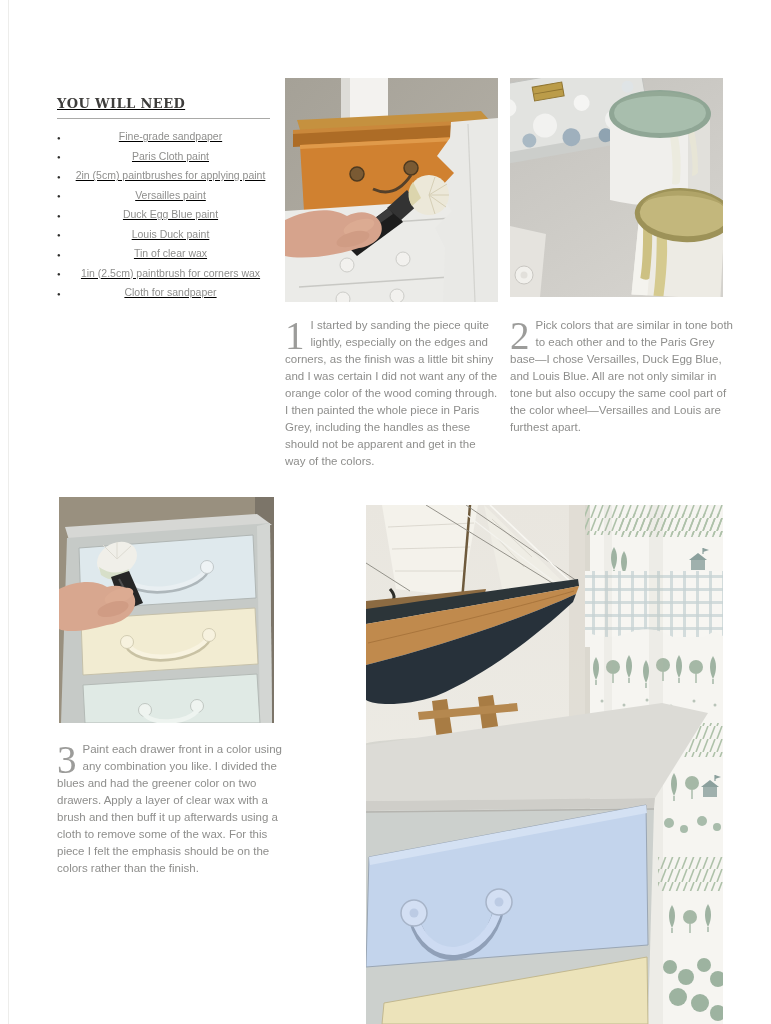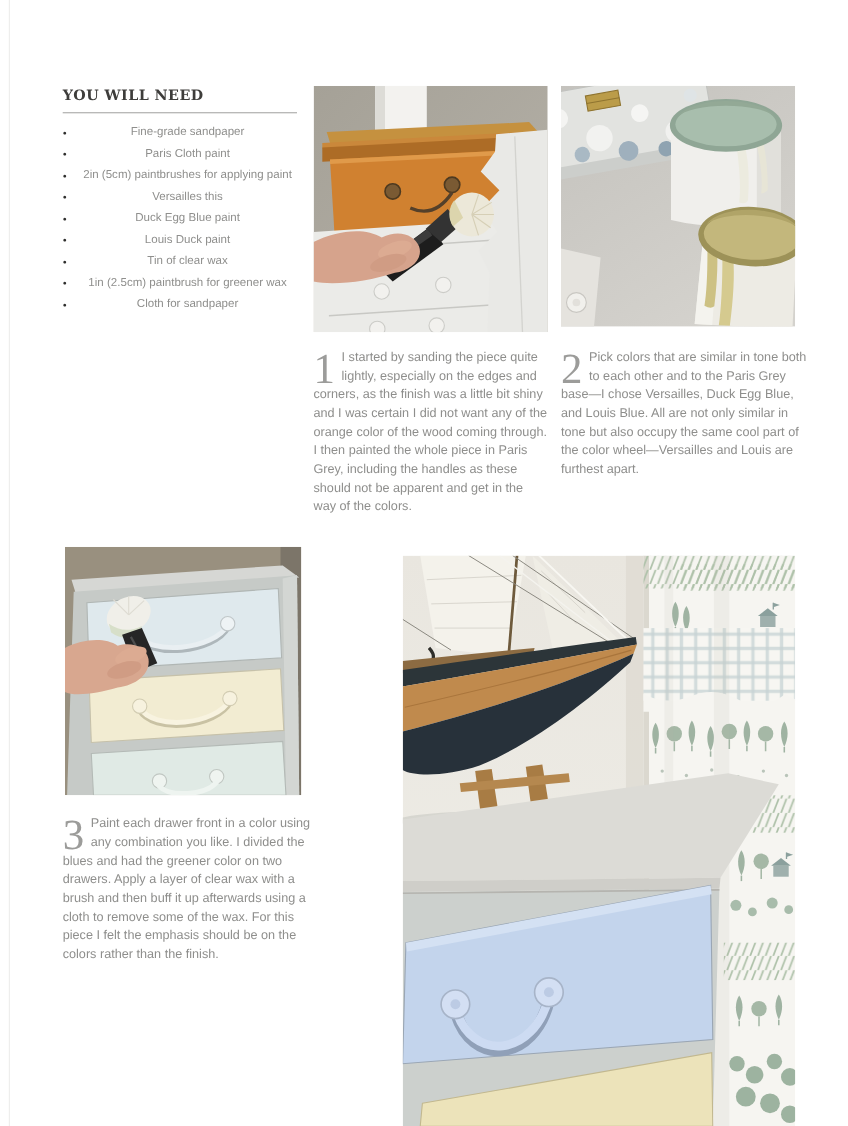--- a/index.html
+++ b/index.html
@@ -1,21 +1,21 @@
 <!DOCTYPE html>
 <html><head>
 <meta charset="utf-8">
 <style>
   html,body{margin:0;padding:0;background:#ffffff;}
   .page{position:relative;width:771px;height:1024px;background:#ffffff;overflow:hidden;
         font-family:"Liberation Sans",sans-serif;}
   .page-edge{position:absolute;left:8px;top:0;width:1px;height:100%;background:#ededeb;}
 
   
-  .materials{position:absolute;left:57px;top:80px;width:213px;}
+  .materials{position:absolute;left:57px;top:96px;width:213px;text-decoration:underline;}
   .materials-title{font-family:"DejaVu Serif",serif;font-weight:bold;font-size:13px;
         color:#3e3d3b;letter-spacing:0.4px;padding-bottom:7px;border-bottom:1px solid #a9a9a7;}
   .materials ul{list-style:none;margin:12px 0 0 0;padding:0;text-align:center;}
   .materials li{position:relative;padding-left:14px;color:#8f8f8d;font-size:10.5px;
         line-height:11px;margin-bottom:8.5px;}
   .materials li::before{content:"●";position:absolute;left:0;top:1.5px;font-size:6px;color:#2f2f2d;}
 
   
   .step{position:absolute;color:#8e8e8c;font-size:11.5px;line-height:17px;}
   .step-1{left:285px;top:305px;width:213px;}
@@ -37,25 +37,25 @@
 
 <div class="page">
   <div class="page-edge"></div>
 
   <div class="materials">
     <div class="materials-title">YOU WILL NEED</div>
     <ul>
       <li>Fine-grade sandpaper</li>
       <li>Paris Cloth paint</li>
       <li>2in (5cm) paintbrushes for applying paint</li>
-      <li>Versailles this</li>
+      <li>Versailles paint</li>
       <li>Duck Egg Blue paint</li>
       <li>Louis Duck paint</li>
       <li>Tin of clear wax</li>
-      <li>1in (2.5cm) paintbrush for greener wax</li>
+      <li>1in (2.5cm) paintbrush for corners wax</li>
       <li>Cloth for sandpaper</li>
     </ul>
   </div>
 
   <div class="photo photo-1">
     <svg width="213" height="224" viewBox="0 0 213 224">
       <defs>
         <linearGradient id="p1bg" x1="0" y1="0" x2="1" y2="1">
           <stop offset="0" stop-color="#a5a197"></stop>
             <stop offset="1" stop-color="#b6b2a9"></stop>

